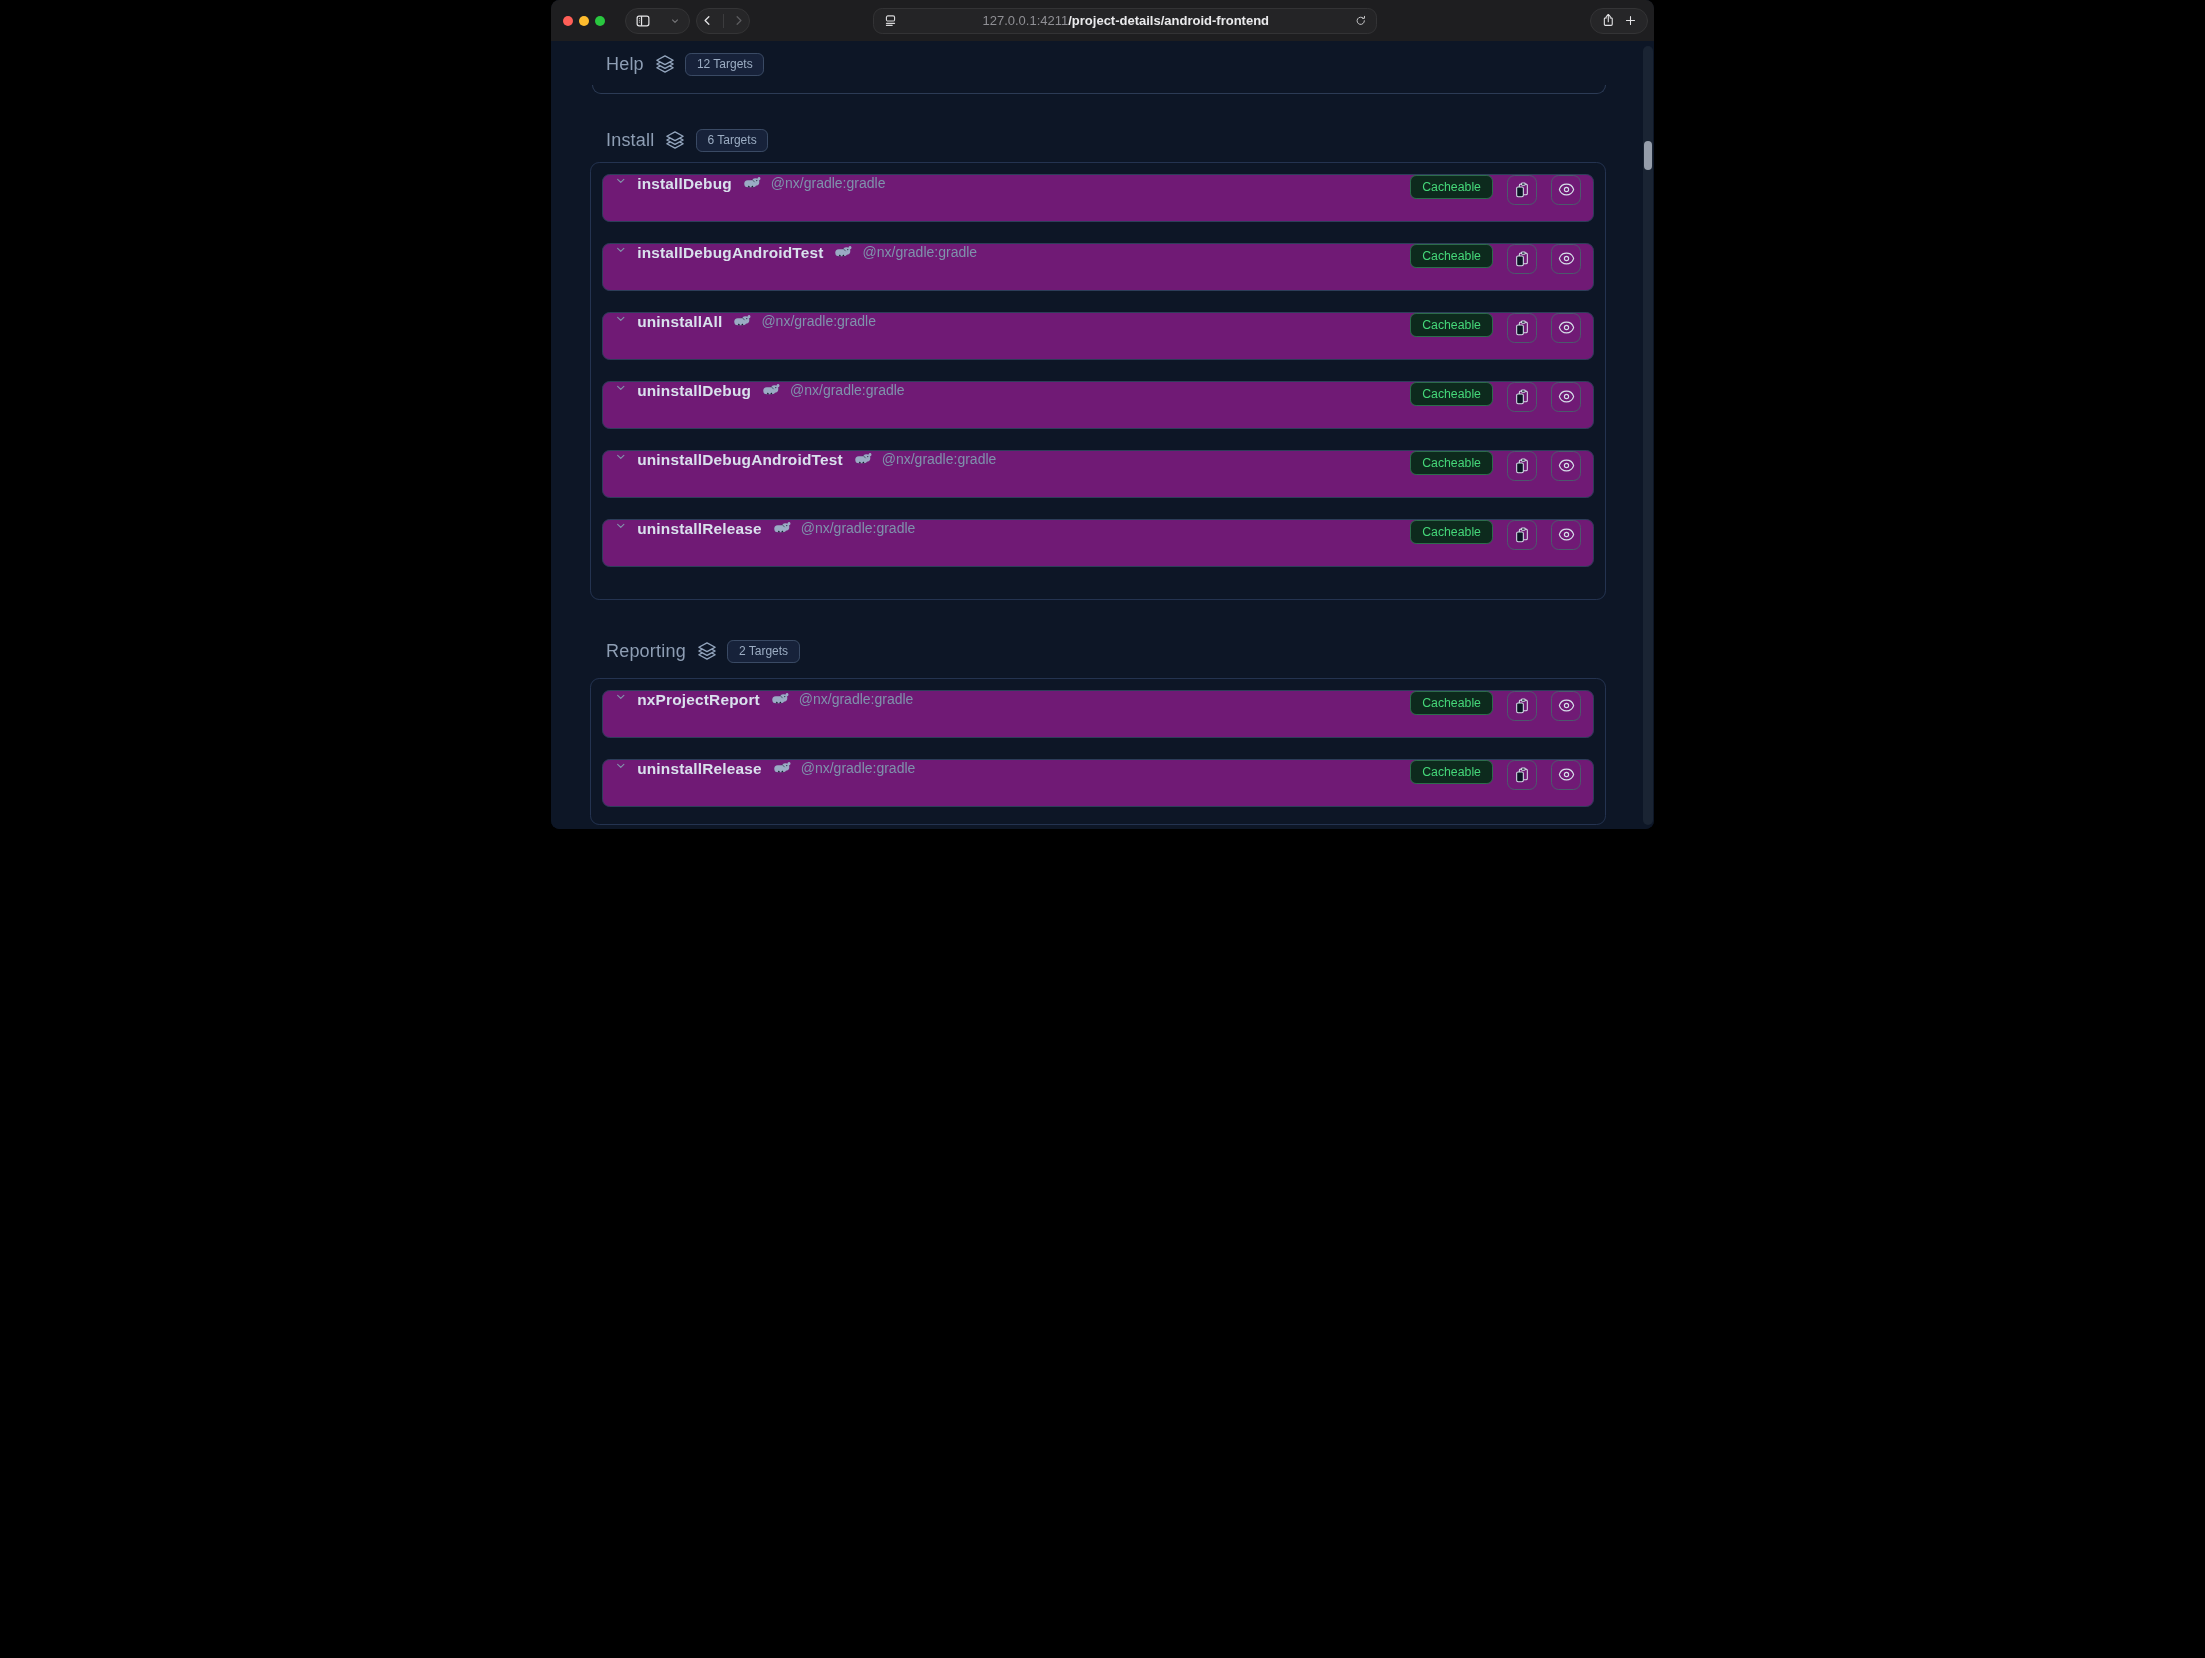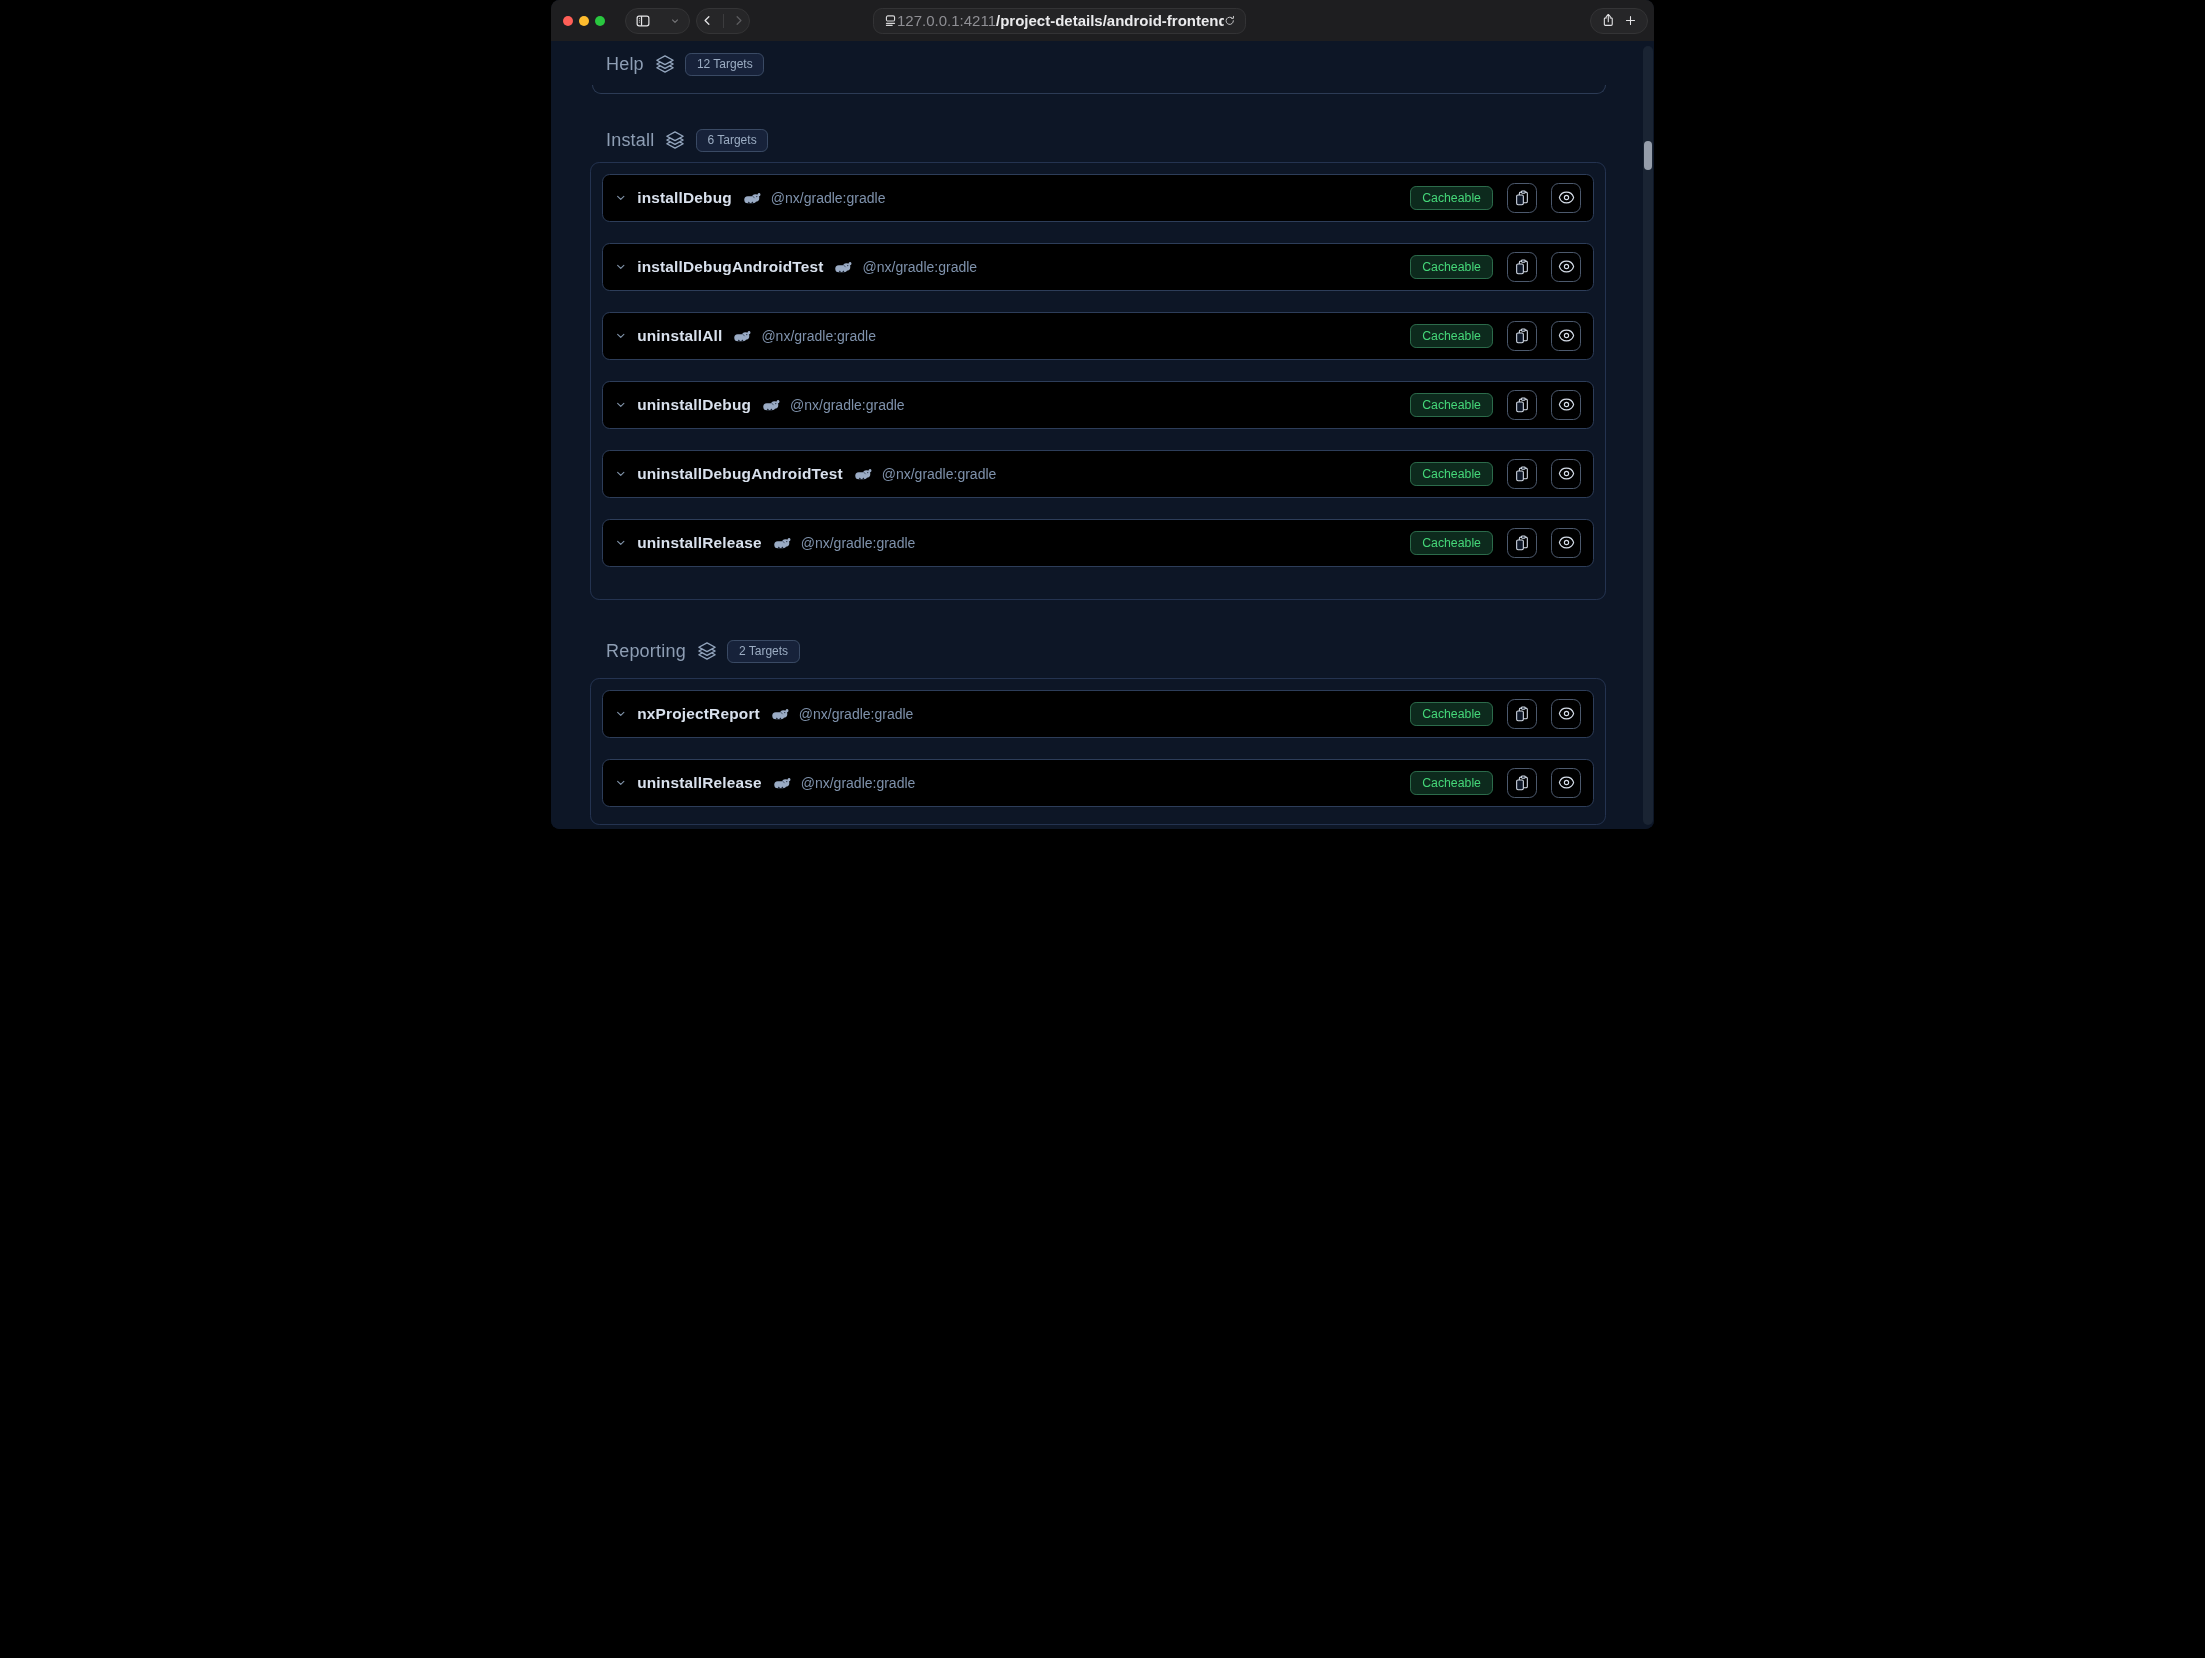--- a/index.html
+++ b/index.html
@@ -9,35 +9,35 @@
 
   
   .chrome{position:absolute;top:0;left:0;right:0;height:41px;background:#1e1e20;}
   .traffic{position:absolute;left:12.3px;top:15.7px;display:flex;gap:5.8px;}
   .tl{width:10px;height:10px;border-radius:50%;}
   .pill{position:absolute;top:7.7px;height:26px;border-radius:13px;background:#262628;border:0.8px solid #343436;display:flex;align-items:center;}
   .pill svg{display:block;}
   #sidebar-pill{left:74px;width:65px;padding:0 9.2px;justify-content:space-between;}
   #nav-pill{left:145px;width:54px;justify-content:space-around;}
   .navdiv{width:0.8px;height:14px;background:#3c3c3e;}
-  .urlbar{position:absolute;left:322px;top:7.7px;width:373px;height:26px;border-radius:9.2px;background:#242426;border:0.8px solid #333335;display:flex;align-items:center;padding:0 10px;font-size:15px;}
+  .urlbar{position:absolute;left:322px;top:7.7px;width:504px;height:26px;border-radius:9.2px;background:#242426;border:0.8px solid #333335;display:flex;align-items:center;padding:0 10px;font-size:13px;}
   .url-center{flex:1;text-align:center;white-space:nowrap;overflow:hidden;}
   .url-host{color:#8f8f94;}
   .url-path{color:#eaeaec;font-weight:600;}
   #actions-pill{left:1039px;width:58px;padding:0 10px;justify-content:space-between;}
 
   
   .content{position:absolute;top:41px;left:0;width:1103px;height:788px;background:#0d1626;overflow:hidden;}
   .shead{position:absolute;left:55px;height:34px;display:flex;align-items:center;gap:10.7px;}
   .stitle{font-size:18px;color:#8e9eb4;letter-spacing:0.2px;}
   .slayers{color:#92a4bc;display:flex;}
   .sbadge{height:23px;padding:0 10.7px;border:0.8px solid #3a4a64;border-radius:6.1px;background:#17223a;font-size:12px;color:#9cadc3;display:flex;align-items:center;white-space:nowrap;}
   .endline{position:absolute;left:41px;width:1014px;height:9.2px;border:0.8px solid #2c3b55;border-top:none;border-radius:0 0 9.2px 9.2px;}
   .group{position:absolute;left:39px;width:1016px;border:0.8px solid #243350;border-radius:9.2px;padding:10.7px;display:flex;flex-direction:column;gap:21px;}
-  .trow{height:48px;border:0.8px solid #2d3d59;border-radius:7.7px;display:flex;align-items:center;padding:0 12.3px;gap:9.2px;background:#000000;}
+  .trow{height:48px;border:0.8px solid #2d3d59;border-radius:7.7px;display:flex;align-items:flex-start;padding:0 12.3px;gap:9.2px;background:#701a75;}
   .chev{color:#8295ab;display:flex;flex-shrink:0;}
   .rname{font-size:15.4px;font-weight:700;color:#d9e1ed;letter-spacing:0.2px;margin-left:1.5px;}
   .gricon{color:#9aabc4;display:flex;margin-left:1.5px;}
   .rexec{font-size:14px;color:#7f92ac;}
   .cache{margin-left:auto;height:24px;padding:0 11.5px;border-radius:6.1px;background:#0d2a1d;border:0.8px solid #2c6c4b;color:#45d779;font-size:12.3px;font-weight:500;display:flex;align-items:center;white-space:nowrap;}
   .iconbtn{width:30px;height:30px;border-radius:7.7px;border:0.8px solid #4c596d;background:transparent;color:#d5dde8;display:flex;align-items:center;justify-content:center;padding:0;margin-left:4.6px;cursor:pointer;flex-shrink:0;}
   .iconbtn svg{display:block;}
 
   
   .sb-track{position:absolute;right:0.8px;top:4.6px;width:10px;height:779px;background:#1a2433;border-radius:5.4px;}

